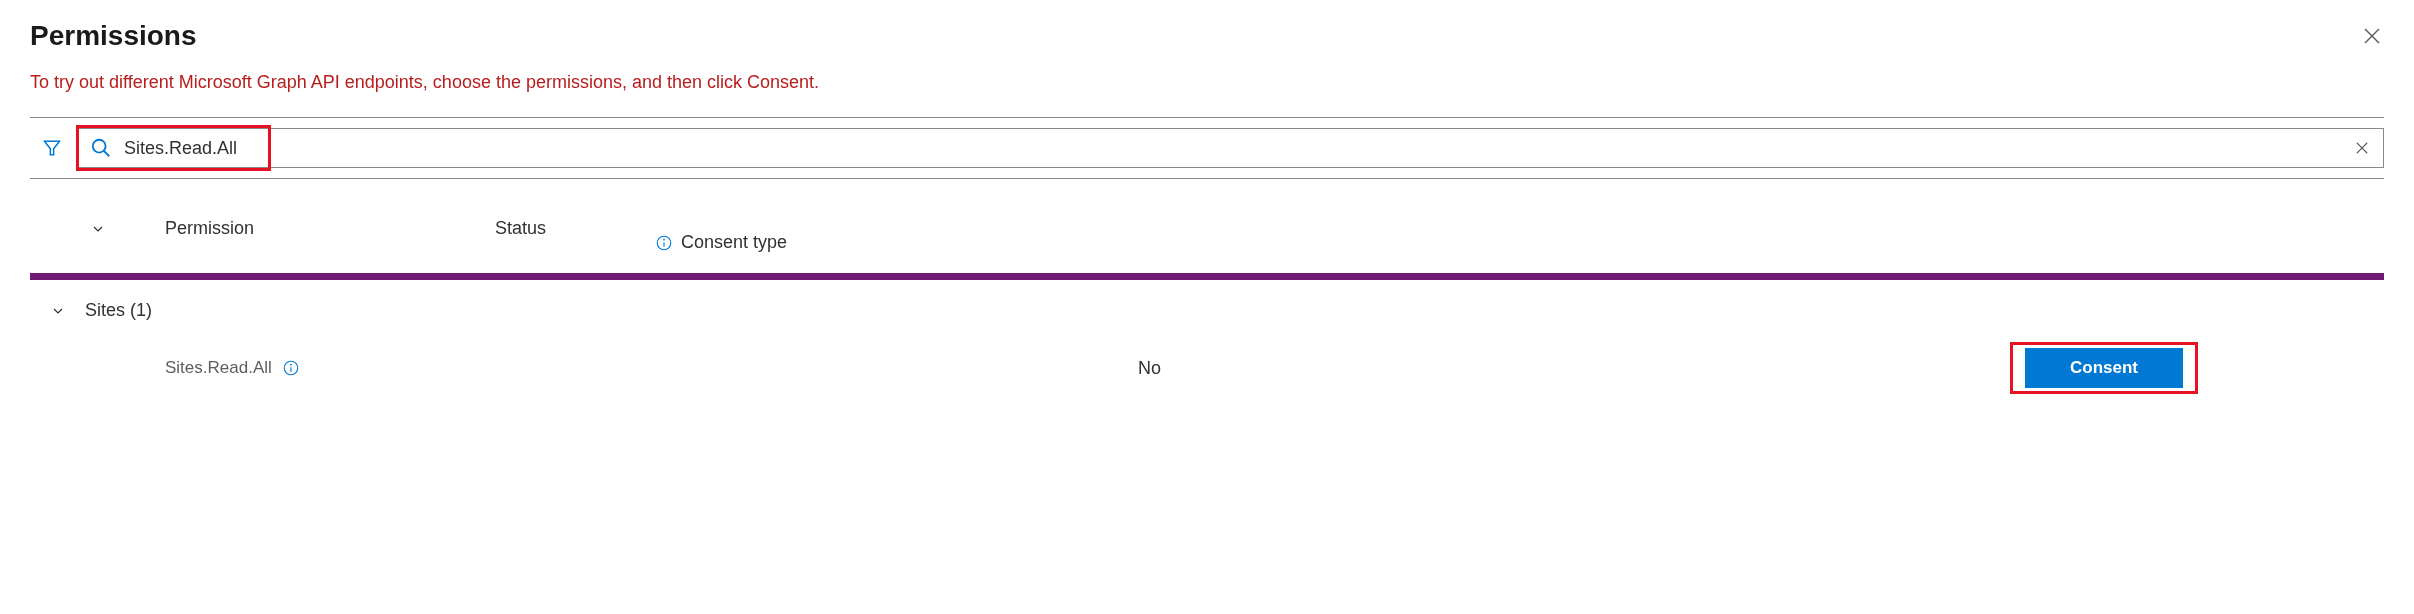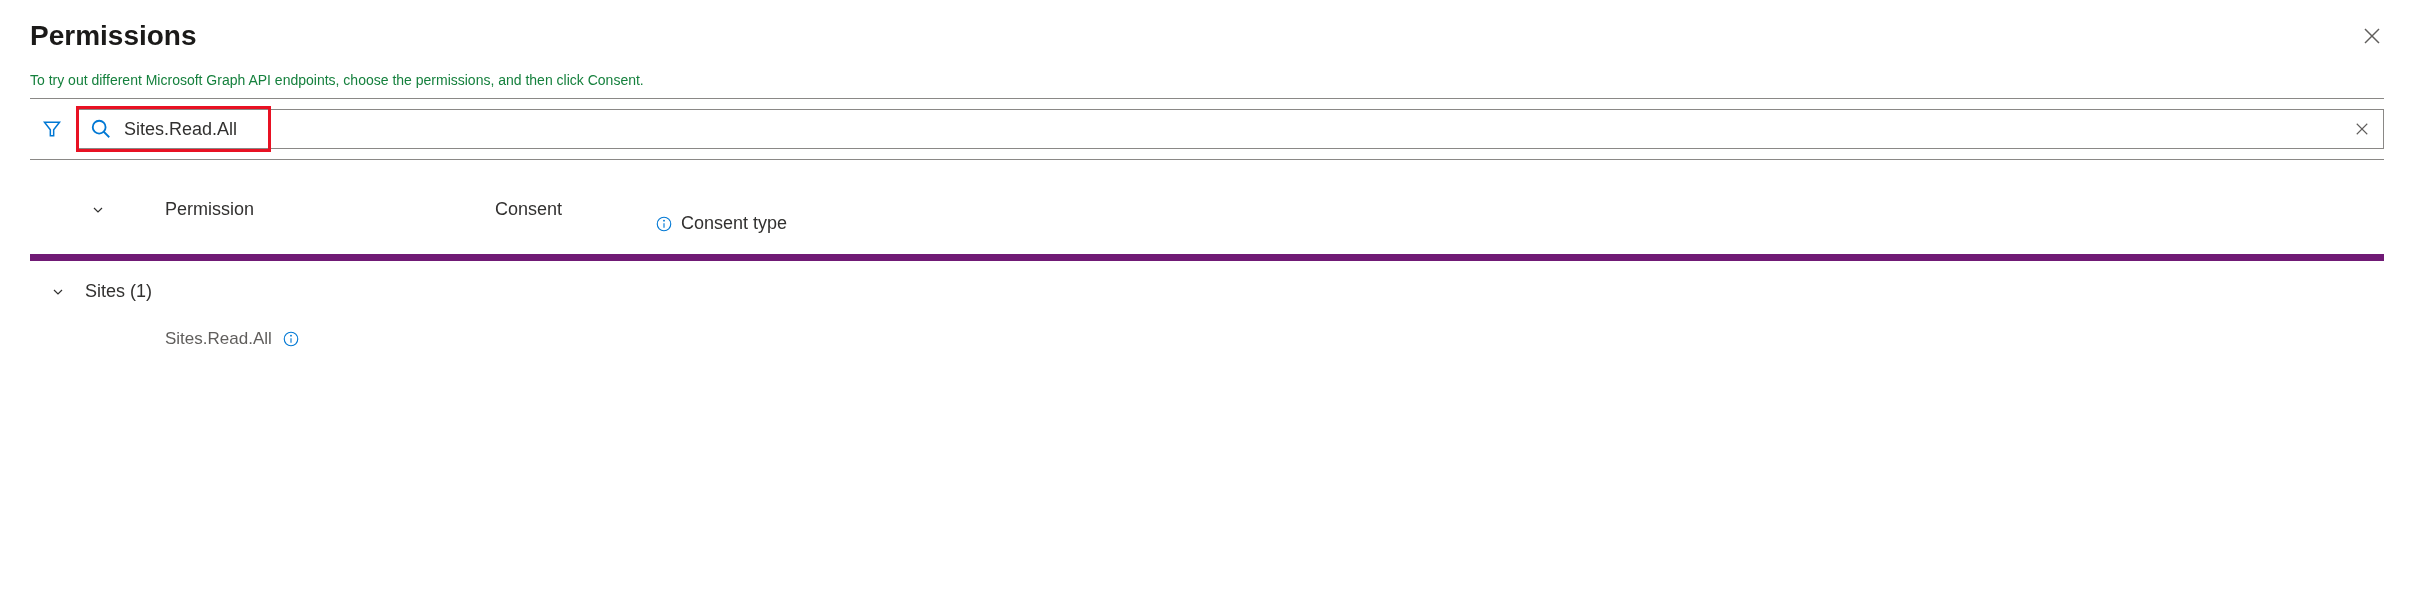--- a/index.html
+++ b/index.html
@@ -27,23 +27,23 @@
     }
     .close-x {
       width: 24px;
       height: 24px;
       cursor: pointer;
       stroke: #605e5c;
       stroke-width: 1.5;
       fill: none;
     }
     .description {
-      font-size: 14px;
-      color: #15803d;
-      margin-bottom: 10px;
+      font-size: 18px;
+      color: #b91c1c;
+      margin-bottom: 24px;
     }
     .divider {
       border: none;
       border-top: 1px solid #8a8886;
       margin: 0;
     }
     .search-row {
       display: flex;
       align-items: center;
       gap: 15px;
@@ -252,21 +252,21 @@
 
 <hr class="divider">
 
 <div class="table-header">
   <div class="col-expand">
     <svg class="chevron" viewBox="0 0 24 24">
       <polyline points="6,9 12,15 18,9"></polyline>
     </svg>
   </div>
   <div class="col-permission">Permission</div>
-  <div class="col-status">Consent</div>
+  <div class="col-status">Status</div>
   <div class="col-consent-type">
     <svg class="info-icon" viewBox="0 0 24 24">
       <circle cx="12" cy="12" r="9"></circle>
       <line x1="12" y1="11" x2="12" y2="17"></line>
       <circle cx="12" cy="7.5" r="0.5" fill="#0078d4"></circle>
     </svg>
     <span>Consent type</span>
   </div>
 </div>
 
@@ -281,14 +281,19 @@
 
 <div class="data-row">
   <div class="data-permission-cell">
     <span>Sites.Read.All</span>
     <svg class="info-icon" viewBox="0 0 24 24">
       <circle cx="12" cy="12" r="9"></circle>
       <line x1="12" y1="11" x2="12" y2="17"></line>
       <circle cx="12" cy="7.5" r="0.5" fill="#0078d4"></circle>
     </svg>
   </div>
+  <div class="data-admin-cell">No</div>
+  <div class="data-status-cell">
+    <div class="consent-highlight"></div>
+    <button class="consent-button">Consent</button>
+  </div>
   <div class="data-consent-type-cell"></div>
 </div>
 
 </body></html>

